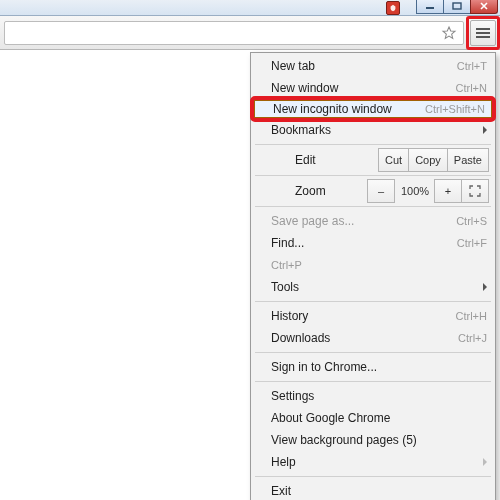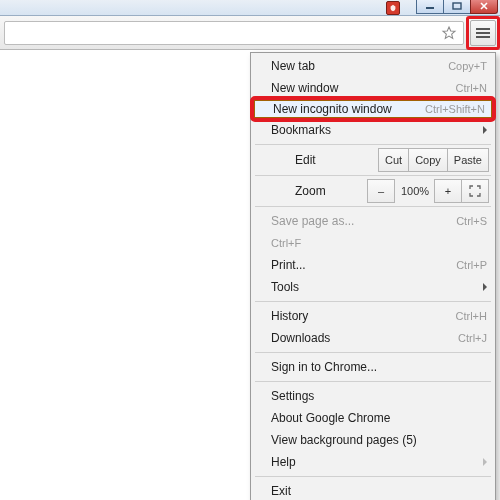--- a/index.html
+++ b/index.html
@@ -233,21 +233,21 @@
         </svg>
     </div>
     <div class="highlight-box"></div>
   </div>
 </div>
 
 <div class="menu">
 
   <div class="menu-row">
     <span class="menu-label">New tab</span>
-    <span class="menu-shortcut">Copy+T</span>
+    <span class="menu-shortcut">Ctrl+T</span>
   </div>
   <div class="menu-row">
     <span class="menu-label">New window</span>
     <span class="menu-shortcut">Ctrl+N</span>
   </div>
 
   <div style="position:relative;">
     <div class="menu-row hovered">
       <span class="menu-label">New incognito window</span>
       <span class="menu-shortcut">Ctrl+Shift+N</span>
@@ -283,24 +283,24 @@
     </span>
   </div>
 
   <div class="menu-sep"></div>
 
   <div class="menu-row disabled">
     <span class="menu-label">Save page as...</span>
     <span class="menu-shortcut">Ctrl+S</span>
   </div>
   <div class="menu-row">
+    <span class="menu-label">Find...</span>
     <span class="menu-shortcut">Ctrl+F</span>
   </div>
   <div class="menu-row">
-    <span class="menu-label">Print...</span>
     <span class="menu-shortcut">Ctrl+P</span>
   </div>
   <div class="menu-row">
     <span class="menu-label">Tools</span>
     <span class="menu-arrow"></span>
   </div>
 
   <div class="menu-sep"></div>
 
   <div class="menu-row">

